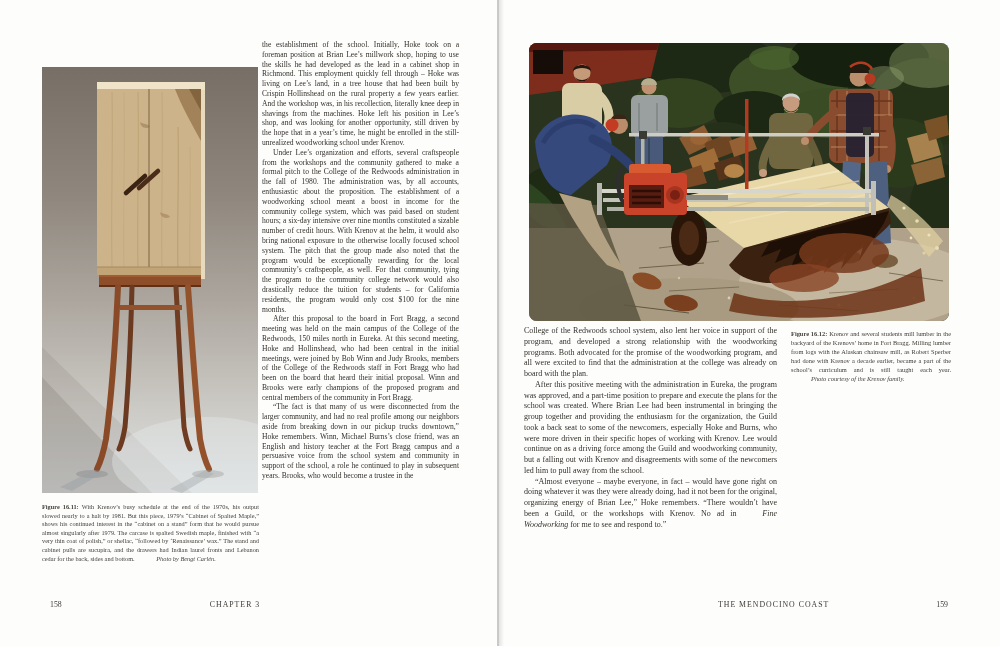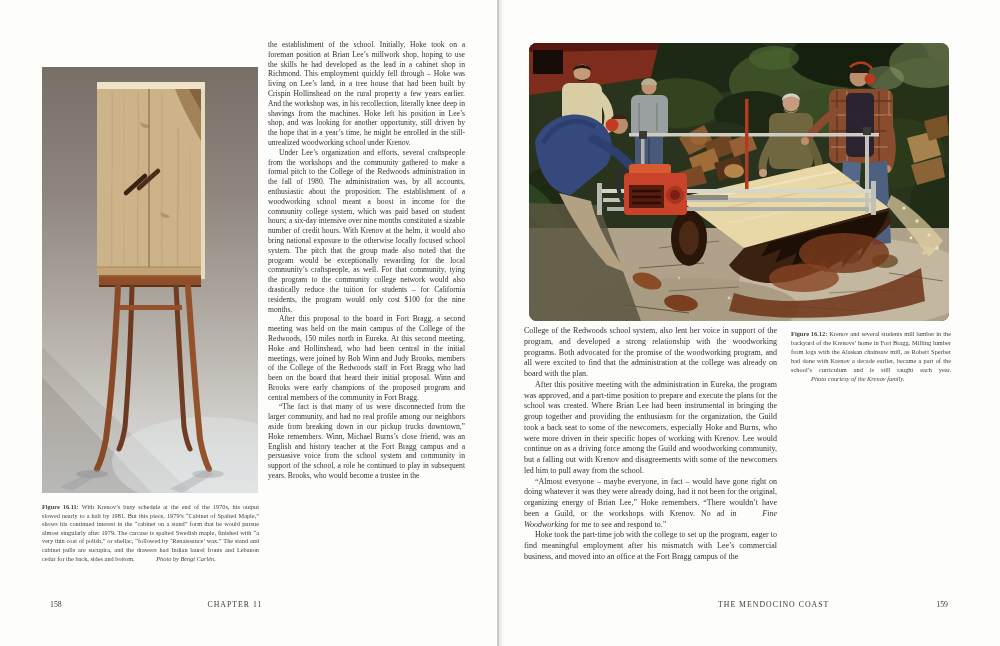--- a/index.html
+++ b/index.html
@@ -15,21 +15,21 @@
   .page.left{left:0;width:497px;}
   .page.right{left:486px;width:498px;}
 
   figure{margin:0;padding:0;}
   .photo-left{position:absolute;left:42px;top:67px;width:216px;height:426px;overflow:hidden;}
   .photo-right{position:absolute;left:43px;top:43px;width:420px;height:278px;}
 
   .bodycol{position:absolute;color:var(--ink);text-align:justify;hyphens:none;}
   .bodycol p{margin:0;}
   .bodycol p.indent{text-indent:11px;}
-  .bodycol-left{left:268px;top:40px;width:197px;font-size:7.6px;line-height:9.8px;}
+  .bodycol-left{left:262px;top:40px;width:197px;font-size:7.6px;line-height:9.8px;}
   .bodycol-right{left:38px;top:326px;width:253px;font-size:8px;line-height:10.75px;}
 
   .caption{position:absolute;color:var(--muted-ink);text-align:justify;}
   .caption p{margin:0;}
   .caption-left{left:42px;top:503px;width:217px;font-size:6.3px;line-height:8.6px;}
   .caption-right{left:305px;top:330px;width:160px;font-size:6.4px;line-height:8.9px;}
 
   .b{font-weight:bold;}
   .it{font-style:italic;margin-left:20px;}
 
@@ -107,21 +107,21 @@
     <div class="caption caption-left">
         <p><span class="b">Figure 16.11: </span><span>With Krenov’s busy schedule at the end of the 1970s, his output slowed nearly to a halt by 1981. But this piece, 1979’s “Cabinet of Spalted Maple,” shows his continued interest in the “cabinet on a stand” form that he would pursue almost singularly after 1979. The carcase is spalted Swedish maple, finished with “a very thin coat of polish,” or shellac, “followed by ‘Renaissance’ wax.” The stand and cabinet pulls are sucupira, and the drawers had Indian laurel fronts and Lebanon cedar for the back, sides and bottom. </span><span class="it">Photo by Bengt Carlén.</span></p>
       </div>
     <div class="bodycol bodycol-left">
         <p><span>the establishment of the school. Initially, Hoke took on a foreman position at Brian Lee’s millwork shop, hoping to use the skills he had developed as the lead in a cabinet shop in Richmond. This employment quickly fell through – Hoke was living on Lee’s land, in a tree house that had been built by Crispin Hollinshead on the rural property a few years earlier. And the workshop was, in his recollection, literally knee deep in shavings from the machines. Hoke left his position in Lee’s shop, and was looking for another opportunity, still driven by the hope that in a year’s time, he might be enrolled in the still-unrealized woodworking school under Krenov.</span></p>
         <p class="indent"><span>Under Lee’s organization and efforts, several craftspeople from the workshops and the community gathered to make a formal pitch to the College of the Redwoods administration in the fall of 1980. The administration was, by all accounts, enthusiastic about the proposition. The establishment of a woodworking school meant a boost in income for the community college system, which was paid based on student hours; a six-day intensive over nine months constituted a sizable number of credit hours. With Krenov at the helm, it would also bring national exposure to the otherwise locally focused school system. The pitch that the group made also noted that the program would be exceptionally rewarding for the local community’s craftspeople, as well. For that community, tying the program to the community college network would also drastically reduce the tuition for students – for California residents, the program would only cost $100 for the nine months.</span></p>
         <p class="indent"><span>After this proposal to the board in Fort Bragg, a second meeting was held on the main campus of the College of the Redwoods, 150 miles north in Eureka. At this second meeting, Hoke and Hollinshead, who had been central in the initial meetings, were joined by Bob Winn and Judy Brooks, members of the College of the Redwoods staff in Fort Bragg who had been on the board that heard their initial proposal. Winn and Brooks were early champions of the proposed program and central members of the community in Fort Bragg.</span></p>
         <p class="indent"><span>“The fact is that many of us were disconnected from the larger community, and had no real profile among our neighbors aside from breaking down in our pickup trucks downtown,” Hoke remembers. Winn, Michael Burns’s close friend, was an English and history teacher at the Fort Bragg campus and a persuasive voice from the school system and community in support of the school, a role he continued to play in subsequent years. Brooks, who would become a trustee in the</span></p>
       </div>
     <div class="folio folio-left">158</div>
-    <div class="running running-left">CHAPTER 11</div>
+    <div class="running running-left">CHAPTER 3</div>
   </section>
 
   <section class="page right">
 
     <figure class="photo-right">
       <svg width="420" height="278" viewBox="0 0 420 278" xmlns="http://www.w3.org/2000/svg">
         <defs>
           <clipPath id="photoclip">
               <rect x="0" y="0" width="420" height="278" rx="8"></rect>
             </clipPath>
@@ -294,21 +294,20 @@
             <circle cx="395" cy="210" r="1.6" fill="#e2d2a2"></circle>
           </g>
         </g>
       </svg>
     </figure>
 
     <div class="bodycol bodycol-right">
         <p><span>College of the Redwoods school system, also lent her voice in support of the program, and developed a strong relationship with the woodworking programs. Both advocated for the promise of the woodworking program, and all were excited to find that the administration at the college was already on board with the plan.</span></p>
         <p class="indent"><span>After this positive meeting with the administration in Eureka, the program was approved, and a part-time position to prepare and execute the plans for the school was created. Where Brian Lee had been instrumental in bringing the group together and providing the enthusiasm for the organization, the Guild took a back seat to some of the newcomers, especially Hoke and Burns, who were more driven in their specific hopes of working with Krenov. Lee would continue on as a driving force among the Guild and woodworking community, but a falling out with Krenov and disagreements with some of the newcomers led him to pull away from the school.</span></p>
         <p class="indent"><span>“Almost everyone – maybe everyone, in fact – would have gone right on doing whatever it was they were already doing, had it not been for the original, organizing energy of Brian Lee,” Hoke remembers. “There wouldn’t have been a Guild, or the workshops with Krenov. No ad in </span><span class="it">Fine Woodworking</span><span> for me to see and respond to.”</span></p>
-        <p class="indent"><span>Hoke took the part-time job with the college to set up the program, eager to find meaningful employment after his mismatch with Lee’s commercial business, and moved into an office at the Fort Bragg campus of the</span></p>
       </div>
     <div class="caption caption-right">
         <p><span class="b">Figure 16.12: </span><span>Krenov and several students mill lumber in the backyard of the Krenovs’ home in Fort Bragg. Milling lumber from logs with the Alaskan chainsaw mill, as Robert Sperber had done with Krenov a decade earlier, became a part of the school’s curriculum and is still taught each year. </span><span class="it">Photo courtesy of the Krenov family.</span></p>
       </div>
     <div class="running running-right">THE MENDOCINO COAST</div>
     <div class="folio folio-right">159</div>
   </section>
 </div>
 
 </body></html>

